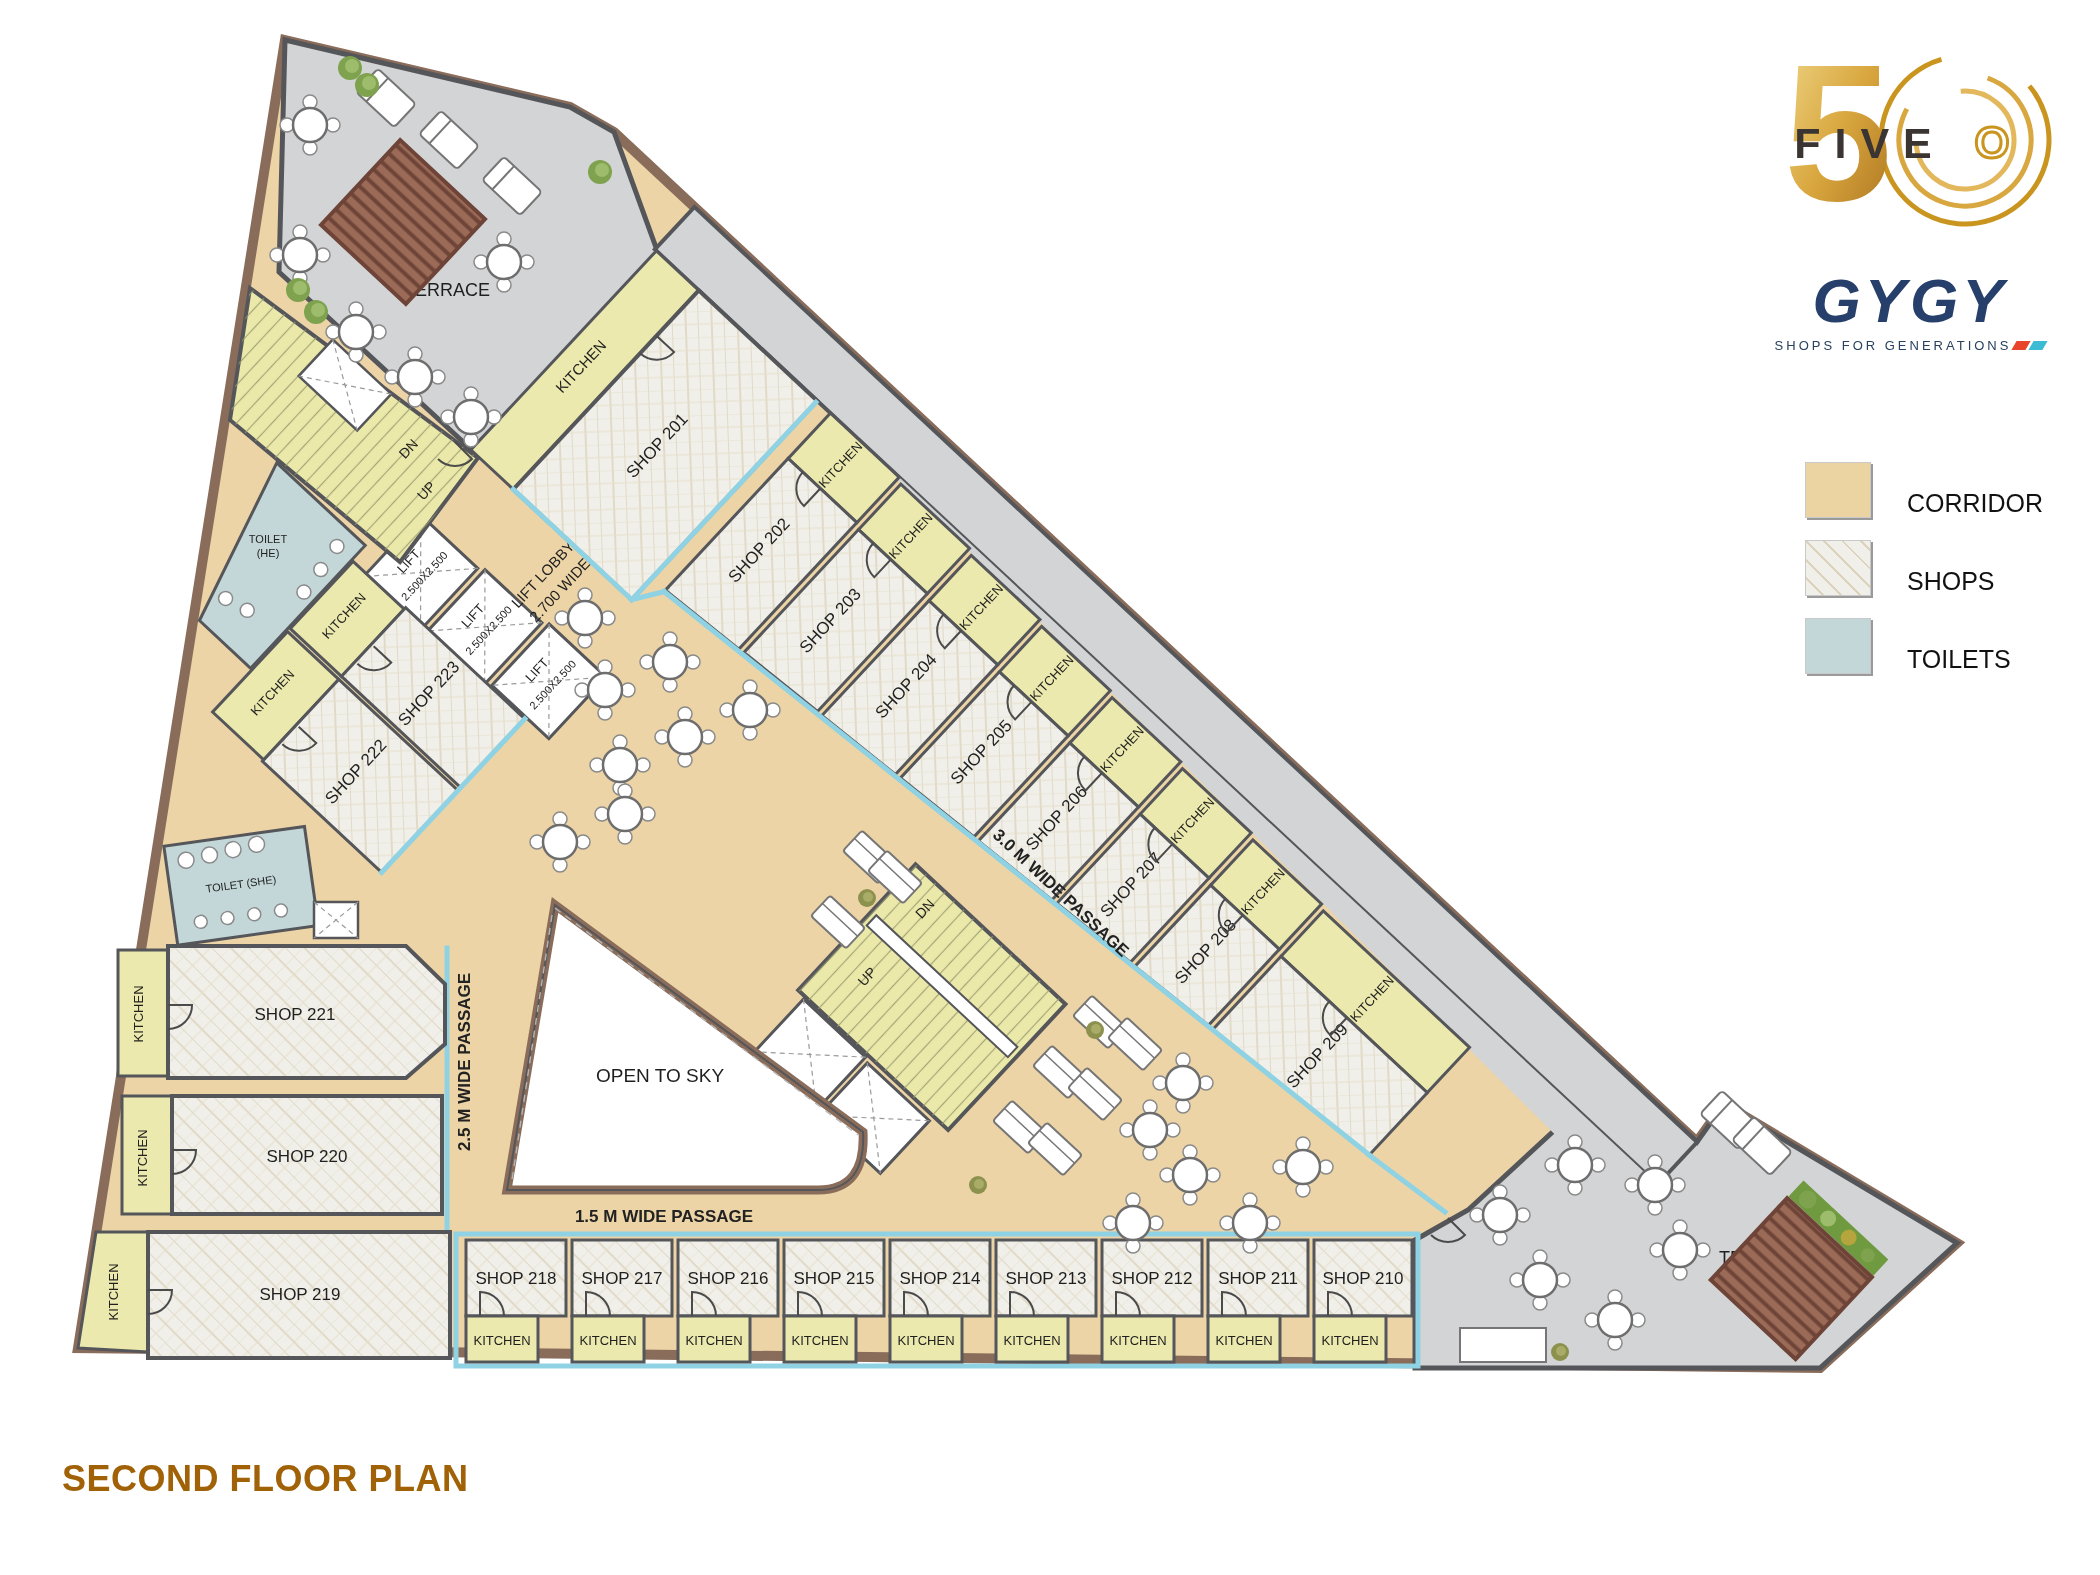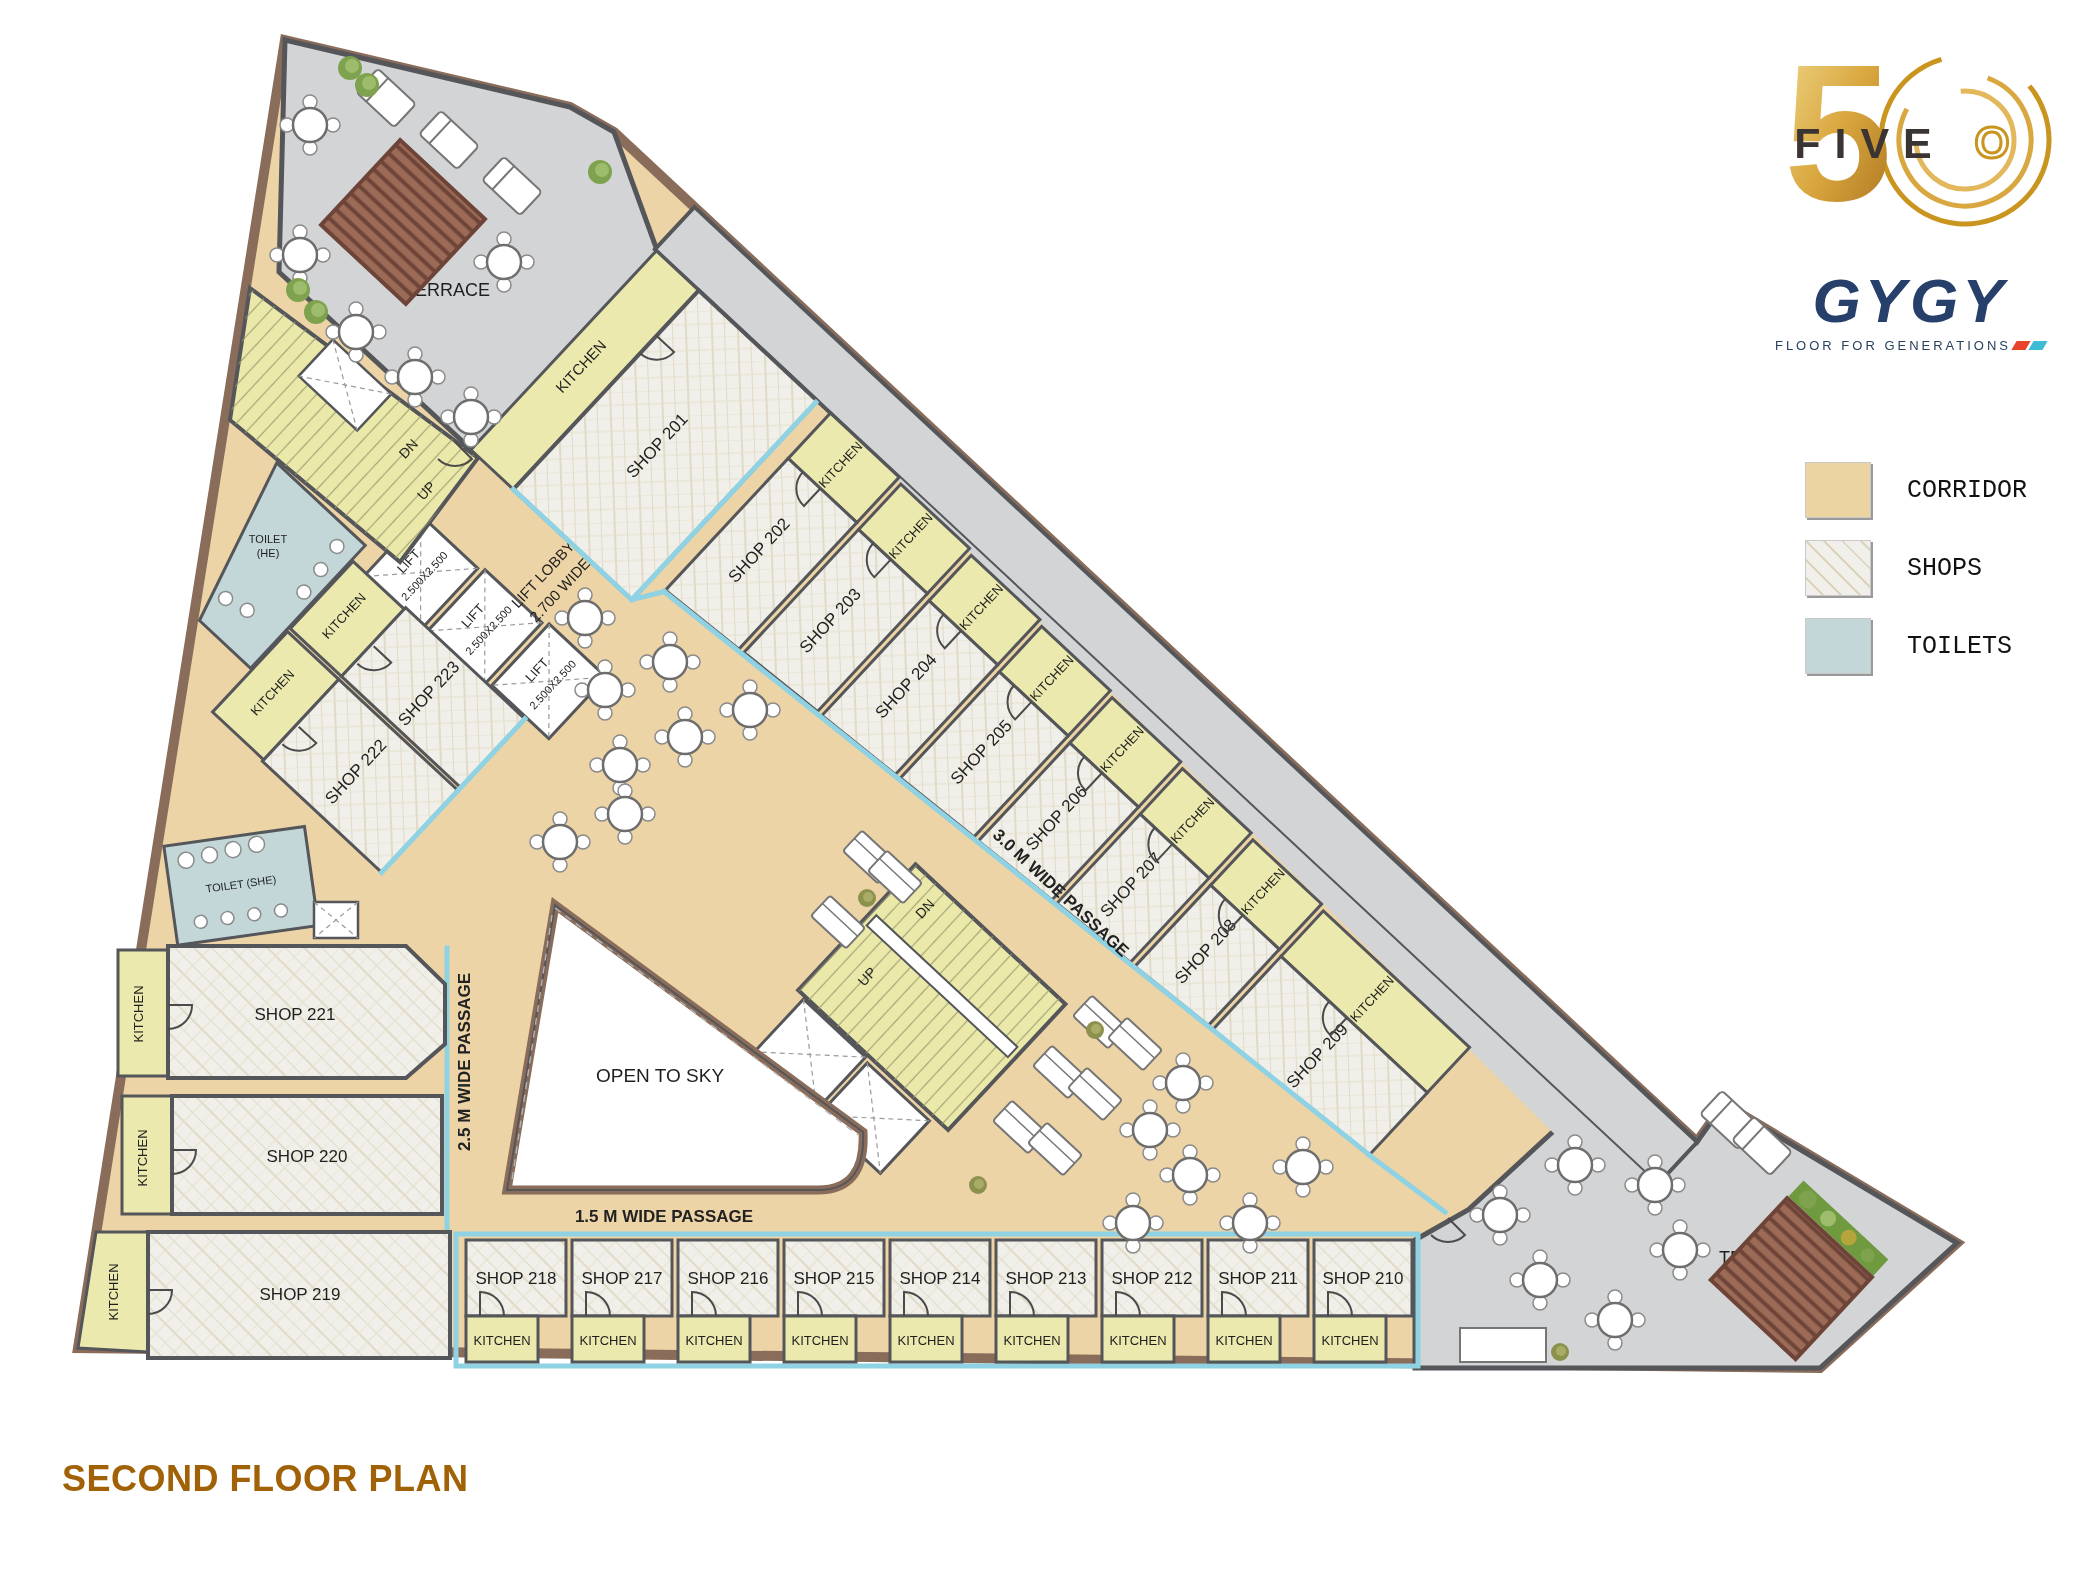--- a/index.html
+++ b/index.html
@@ -13,21 +13,21 @@
   .lbl-dnup{font-size:14px;}
   .cyan{stroke:#8fd2e3;stroke-width:5;fill:none;stroke-linecap:square;}
   .fix{fill:#fff;stroke:#8a8a8a;stroke-width:1.5;}
   .brand{position:absolute;left:1740px;top:35px;width:340px;text-align:center;}
   .gygy{font-size:62px;font-weight:800;font-style:italic;color:#27406b;letter-spacing:4px;line-height:1;margin-top:6px;text-align:center;}
   .tagline{font-size:13px;letter-spacing:3px;color:#27415f;margin-top:6px;white-space:nowrap;}
   .tagmarks i{display:inline-block;width:14px;height:9px;margin-left:3px;transform:skewX(-30deg);}
   .tagmarks .red{background:#e8432b;}
   .tagmarks .blue{background:#3bbcd4;}
   .legend{position:absolute;left:1805px;top:462px;}
-  .lrow{display:flex;align-items:center;margin-bottom:22px;font-family:Liberation Mono, monospace;}
+  .lrow{display:flex;align-items:flex-end;margin-bottom:22px;}
   .sw{width:64px;height:54px;margin-right:36px;border:1px solid #c9c9c9;box-shadow:2px 2px 0 #9a9a9a;}
   .sw-corridor{background:#ecd3a2;}
   .sw-shops{background:repeating-linear-gradient(45deg,#f0efe9 0 11px,#ddd3bd 11px 13px);}
   .sw-toilets{background:#c3d7d9;}
   .sw-staircase{background:#ebe9a9;}
   .lrow span.txt{font-size:25px;color:#111;}
   .title{position:absolute;left:62px;top:1458px;font-size:36px;font-weight:bold;color:#a16207;letter-spacing:.5px;}
 </style>
 </head>
 <body>
@@ -448,21 +448,21 @@
       <stop offset="0" stop-color="#f0d98c"></stop>
           <stop offset=".5" stop-color="#d9a73f"></stop>
           <stop offset="1" stop-color="#a86f1c"></stop>
     </linearGradient>
       </defs>
     <text x="110" y="123" style="font-size:43px;font-weight:bold;fill:#3a3532;letter-spacing:14px">FIVE</text>
     <text x="232" y="123" style="font-size:45px;font-weight:bold;fill:none;stroke:#c9951f;stroke-width:3px">O</text>
   </svg>
   <div class="gygy"><span>GYGY</span></div>
   <div class="tagline">
-    <span>FLOOR FOR GENERATIONS</span><span class="tagmarks"><i class="m red"></i><i class="m blue"></i></span>
+    <span>SHOPS FOR GENERATIONS</span><span class="tagmarks"><i class="m red"></i><i class="m blue"></i></span>
   </div>
 </div>
 
 <div class="legend">
   <div class="lrow">
     <span class="sw sw-corridor"></span>
     <span class="txt">CORRIDOR</span>
   </div>
   <div class="lrow">
     <span class="sw sw-shops"></span>

